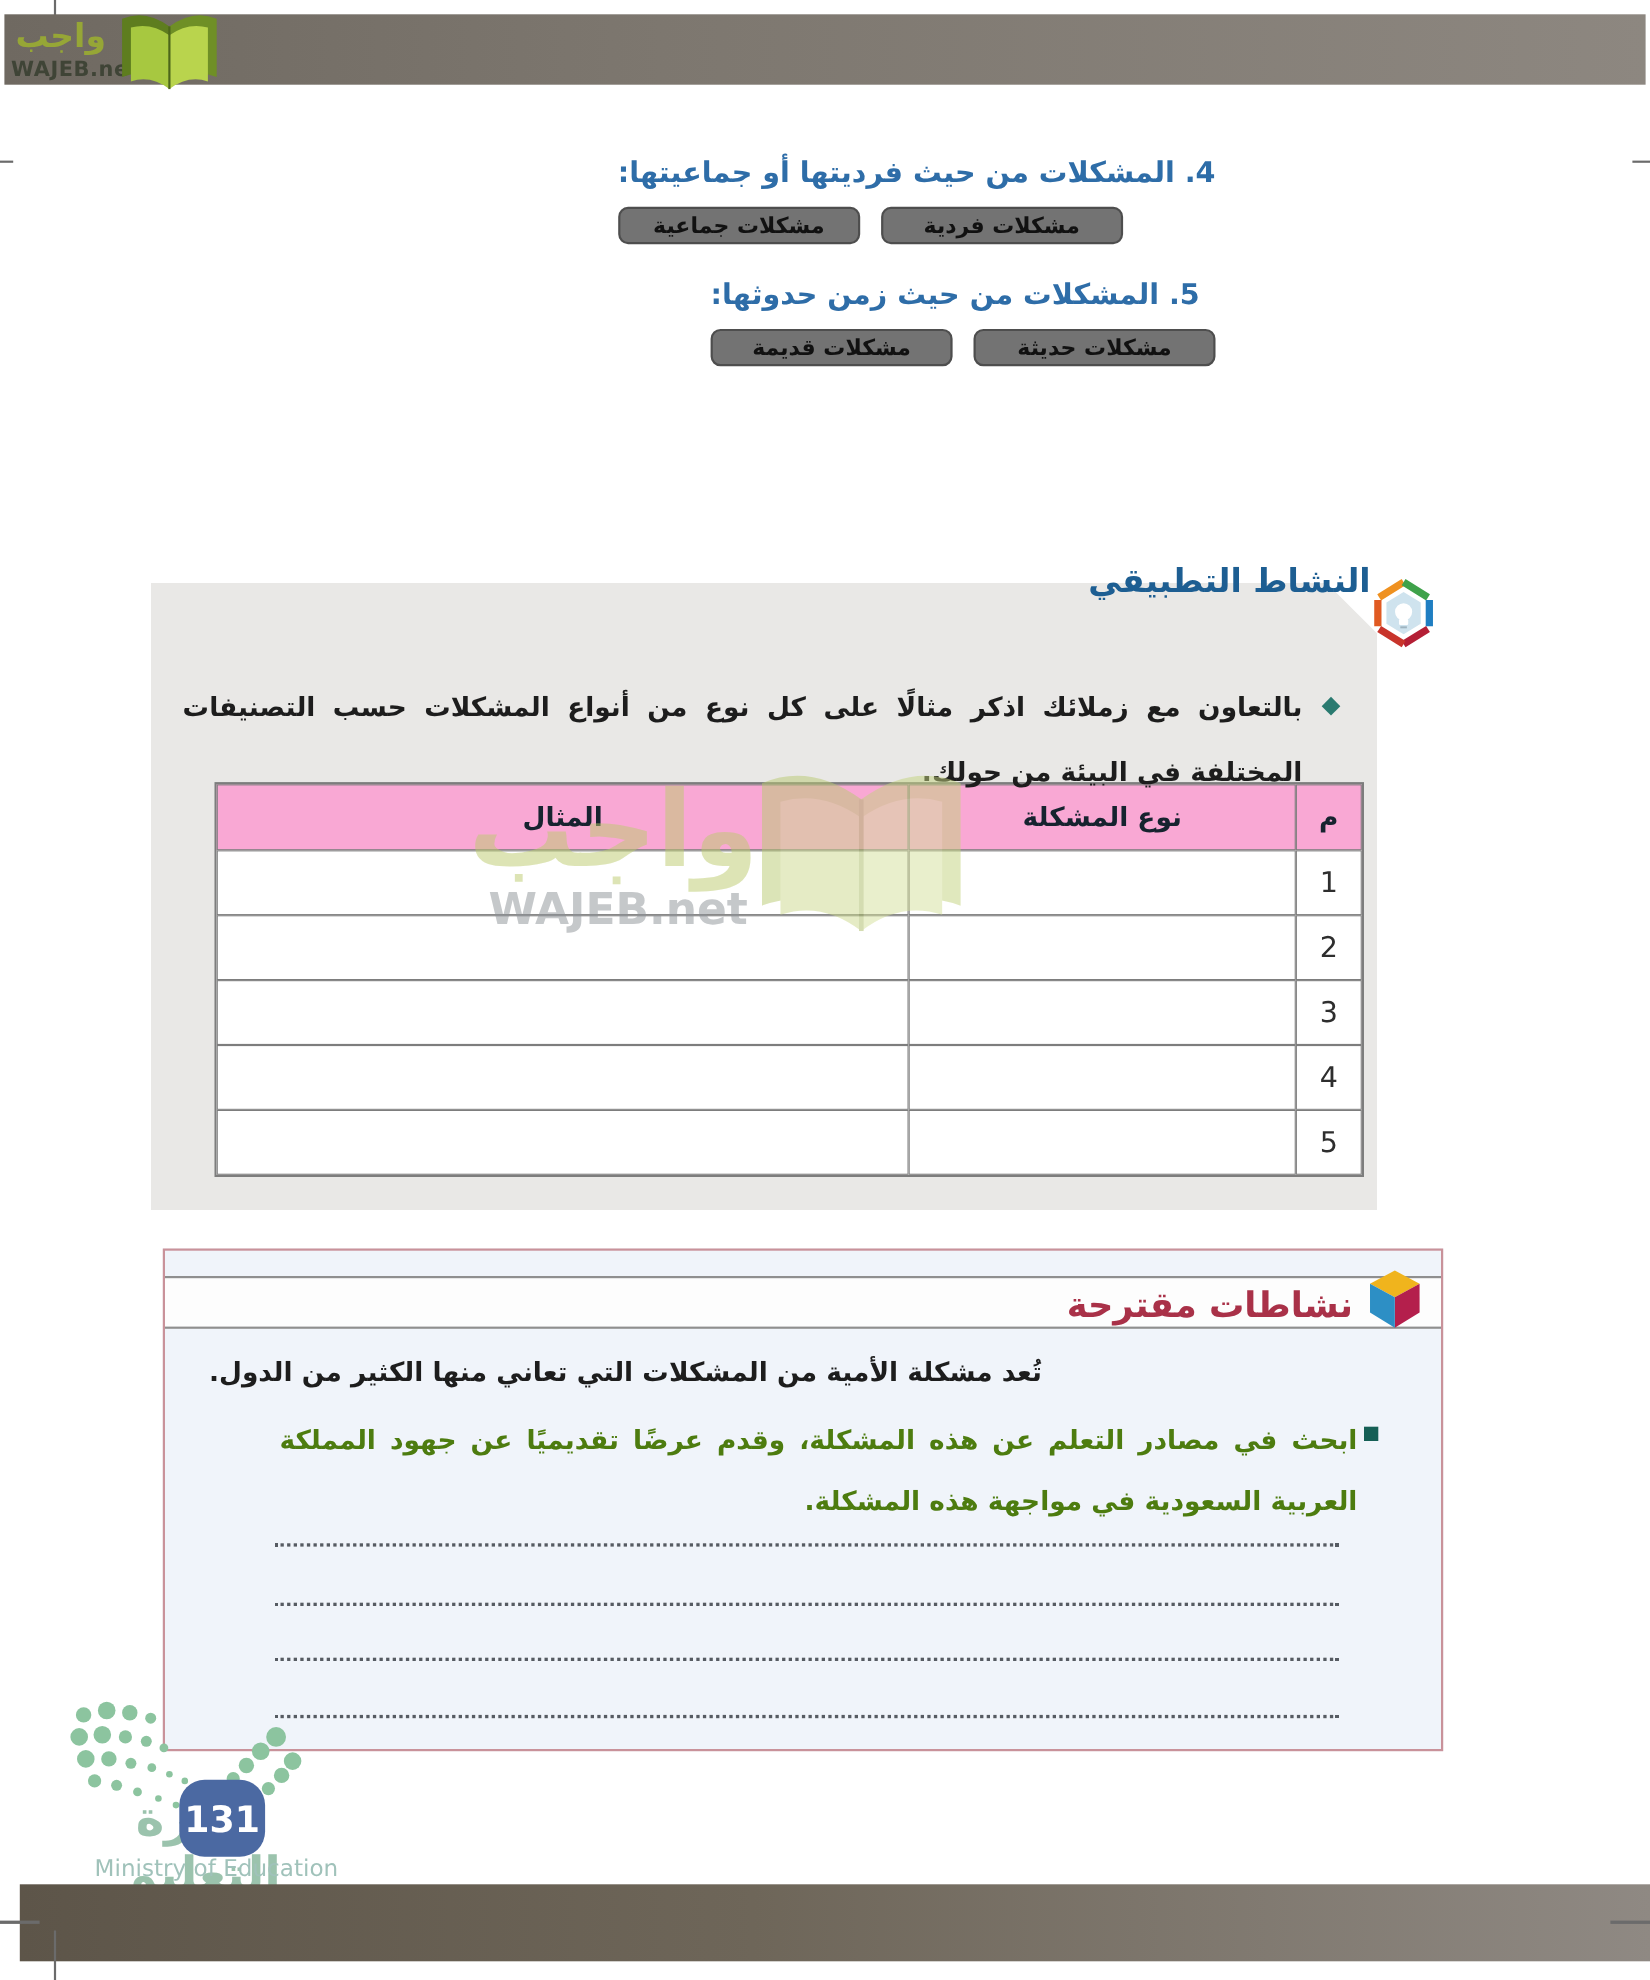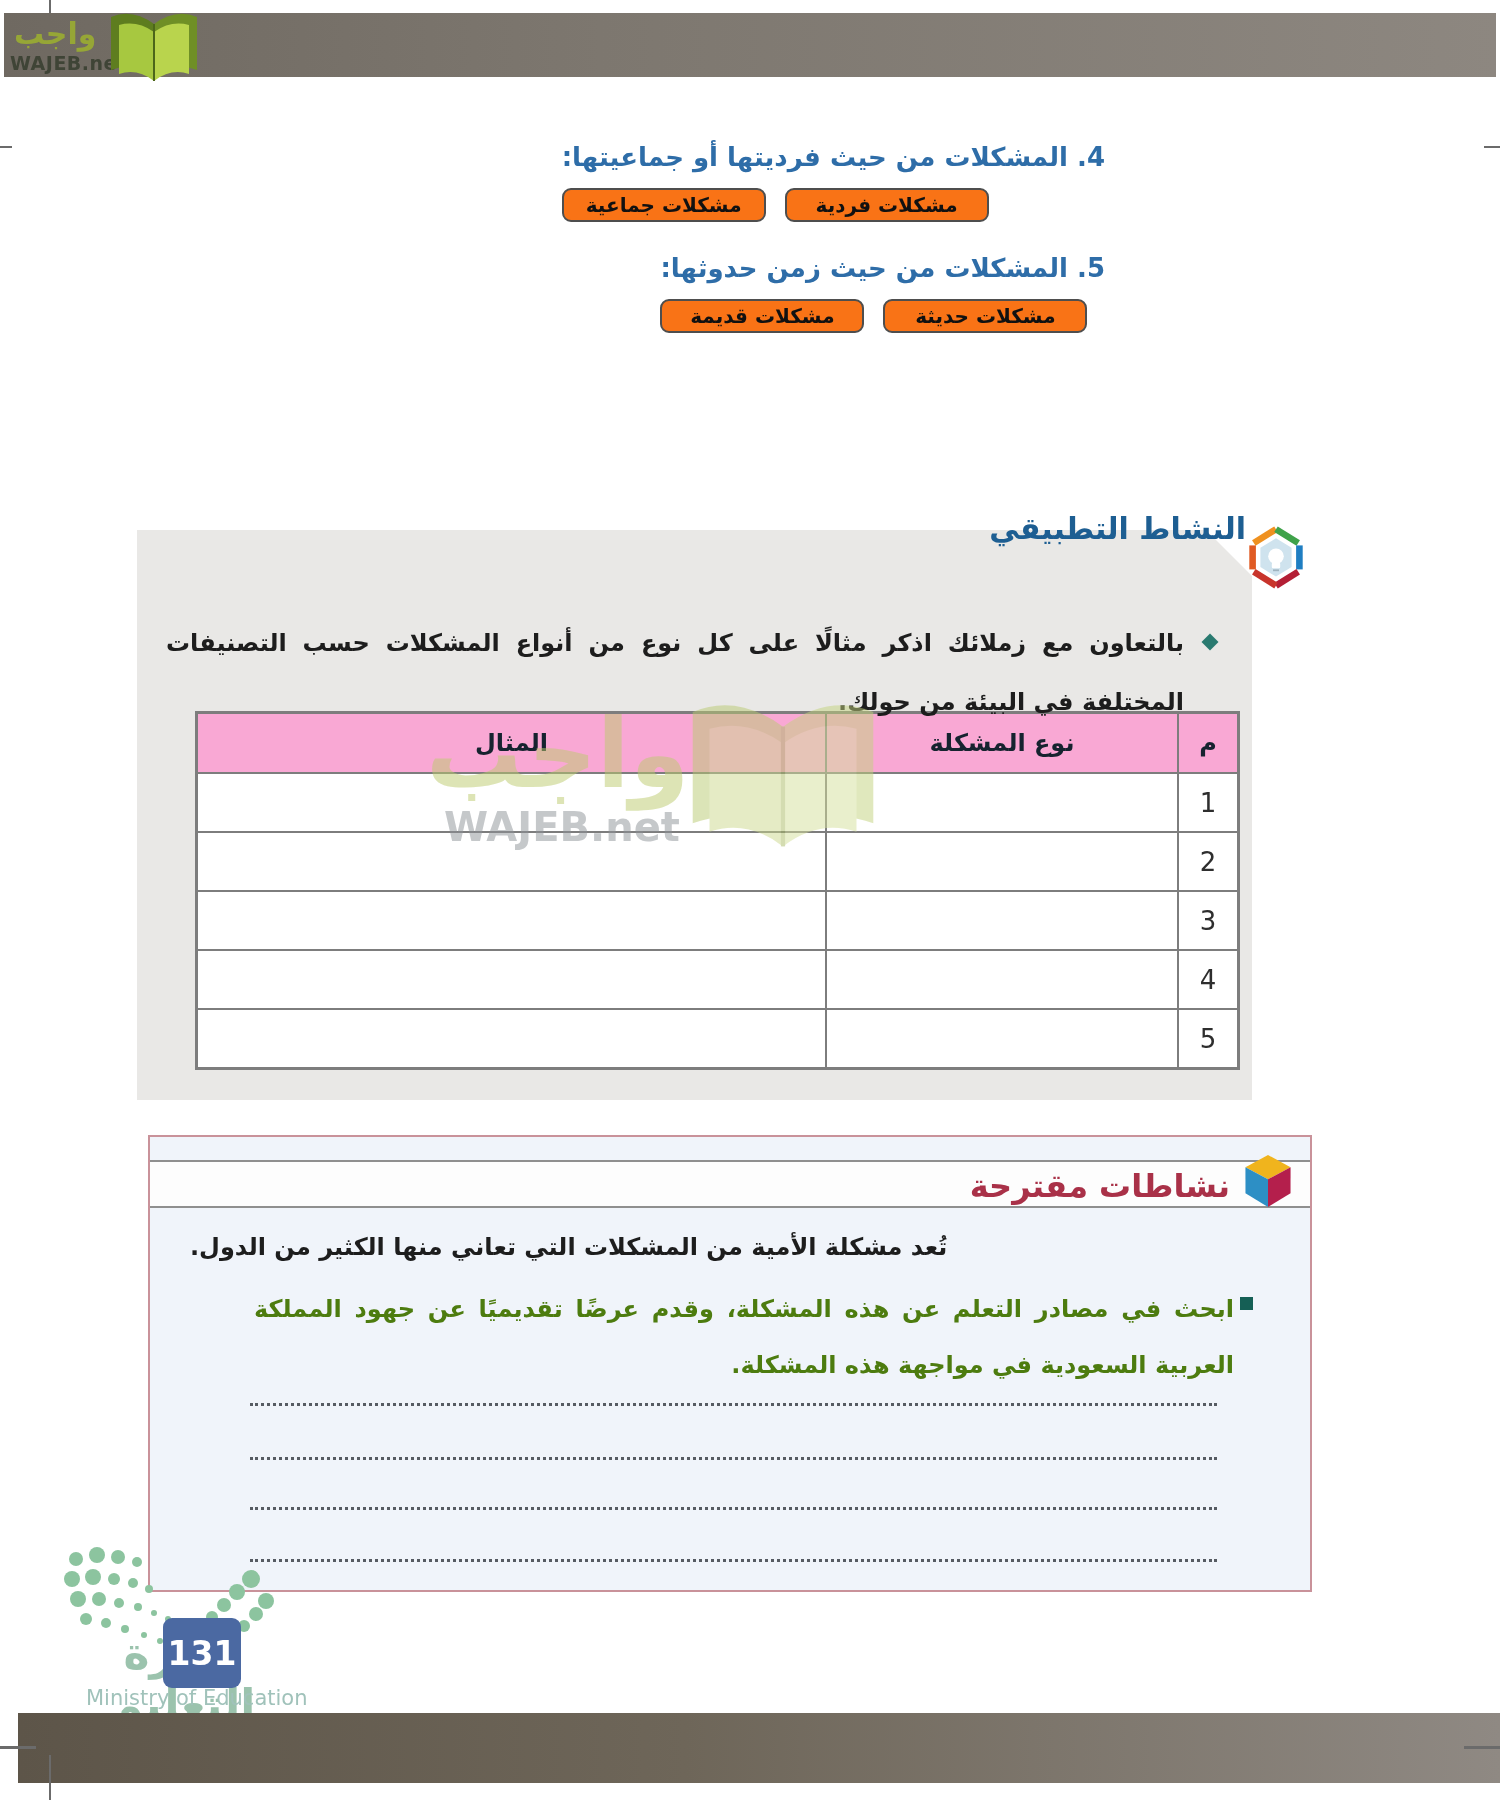--- a/index.html
+++ b/index.html
@@ -26,21 +26,21 @@
   .wajeb-top { position:absolute; left:8px; top:16px; width:210px; height:70px; z-index:3; }
   .wajeb-top .ar   { position:absolute; left:6px; top:0px; font-size:30px; font-weight:bold; color:#96a636; }
   .wajeb-top .net  { position:absolute; left:2px; top:36px; font-size:19px; font-weight:bold; color:#3f4436; letter-spacing:.5px; }
   .wajeb-top svg   { position:absolute; left:96px; top:-8px; }
 
   
   .sec { position:absolute; right:395px; display:flex; flex-direction:column; align-items:flex-start; }
   .sec-title { font-size:26px; font-weight:bold; color:#2e6da8; direction:rtl; }
   .opts { display:flex; direction:rtl; gap:19px; margin-top:16px; }
   .opt {
-    width:204px; height:34px; background:#f97316; border:2px solid #4e4e4e; border-radius:9px;
+    width:220px; height:34px; background:#737373; border:2px solid #4e4e4e; border-radius:9px;
     display:flex; align-items:center; justify-content:center;
     font-size:20px; font-weight:bold; color:#111;
   }
 
   
   .activity-box {
     position:absolute; left:137px; top:530px; width:1115px; height:570px;
     background:#e9e8e6;
     clip-path:polygon(0 0, calc(100% - 46px) 0, 100% 46px, 100% 100%, 0 100%);
   }
@@ -108,21 +108,21 @@
   }
 
   
   .moe-dots { position:absolute; left:60px; top:1545px; z-index:1; }
   .moe-ar {
     position:absolute; left:88px; top:1628px; width:190px; font-size:44px; font-weight:bold;
     color:#9bc3ad; direction:rtl; text-align:center; z-index:1; letter-spacing:2px;
   }
   .page-badge {
     position:absolute; left:163px; top:1618px; width:78px; height:70px; z-index:4;
-    background:#4b69a2; border-radius:9px; display:flex; align-items:center; justify-content:center;
+    background:#4b69a2; border-radius:23px; display:flex; align-items:center; justify-content:center;
     color:#fff; font-size:33px; font-weight:bold;
   }
   .moe-en   { position:absolute; left:86px; top:1686px; font-size:21px; color:#a0c2ba; z-index:1; }
   .moe-year { position:absolute; left:86px; top:1714px; font-size:19px; color:#a0c2ba; z-index:1; }
 </style>
 </head>
 <body>
 
 <div class="mark" style="left:49px; top:0; width:2px; height:30px;"></div>
 <div class="mark" style="left:0; top:146px; width:12px; height:2px;"></div>

